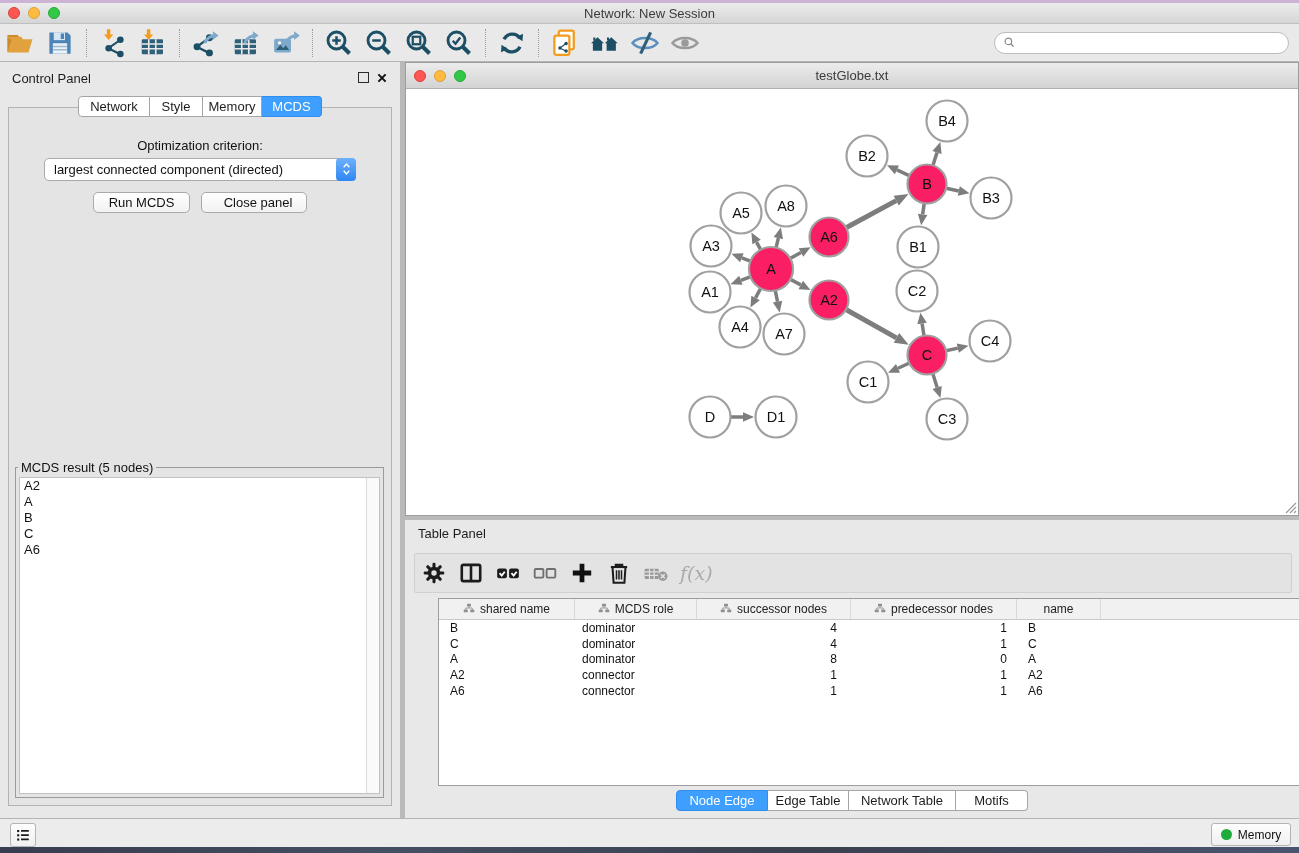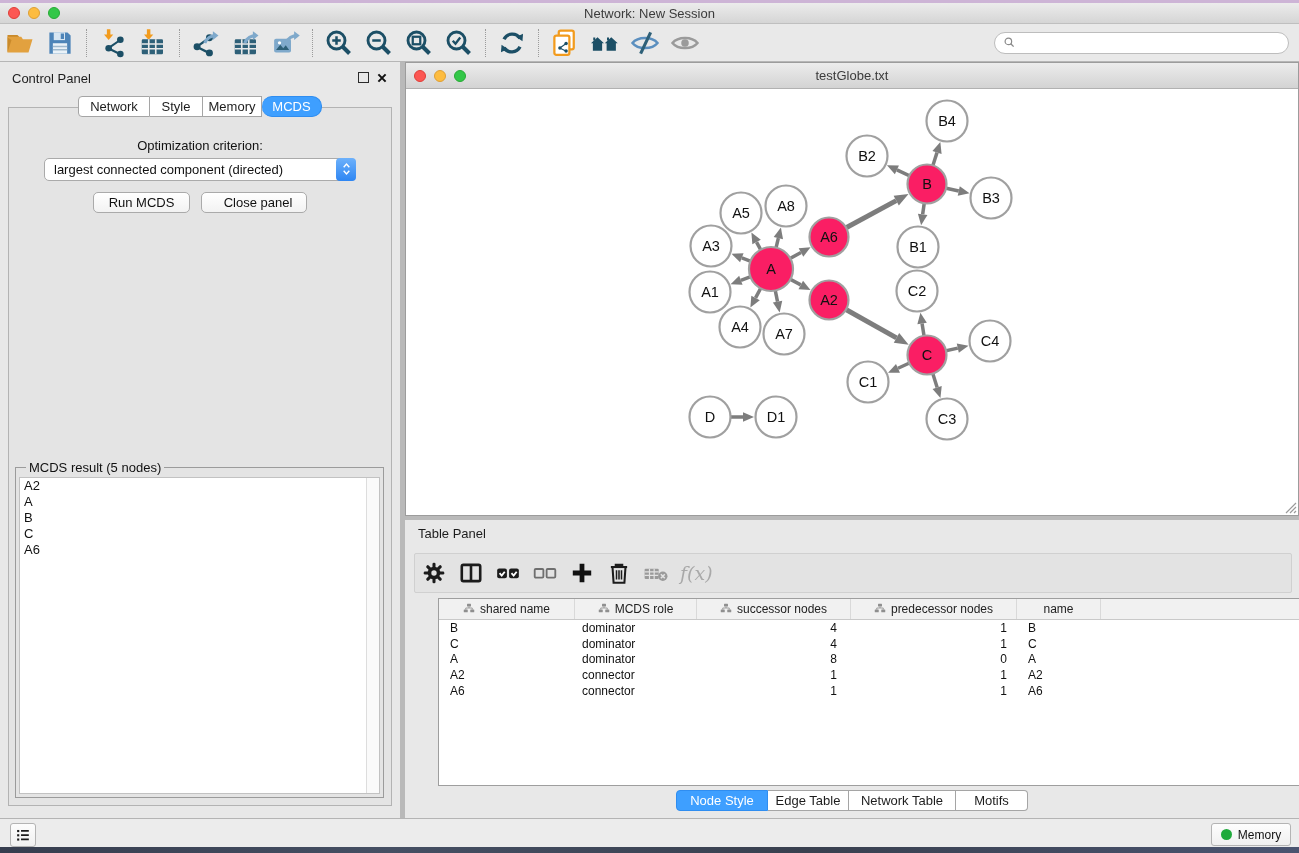--- a/index.html
+++ b/index.html
@@ -44,21 +44,21 @@
   .dropdown { position:absolute; left:35px; top:50px; width:312px; height:23px; background:#fff;
               border:1px solid #aaa; border-radius:5px; display:flex; align-items:center; }
   .dd-text { font-size:13px; color:#111; padding-left:9px; flex:1; }
   .dd-step { width:20px; height:23px; margin:-1px -1px 0 0; border-radius:4px; background:linear-gradient(#6db1fb,#2e86f3);
              display:flex; flex-direction:column; align-items:center; justify-content:center; gap:2px; }
   .chev { width:7px; height:5px; }
   .btn { position:absolute; height:21px; background:linear-gradient(#ffffff,#f2f2f2); border:1px solid #aaa;
          border-radius:5px; font-size:13px; color:#111; display:flex; align-items:center; justify-content:center; }
   fieldset.result { position:absolute; left:6px; top:352px; width:369px; height:338px;
                     border:1px solid #9b9b9b; }
-  fieldset.result legend { font-size:13px; color:#111; padding:0 3px; margin-left:10px; }
+  fieldset.result legend { font-size:13px; color:#111; padding:0 3px; margin-left:2px; }
   .result-list { position:absolute; left:3px; right:3px; top:2px; bottom:3px; background:#fff;
                  border:1px solid #c2c2c2; overflow:hidden; }
   .result-item { font-size:13px; color:#111; line-height:16px; padding-left:4px; }
   .result-scroll { position:absolute; right:0; top:0; bottom:0; width:13px; background:#fafafa; border-left:1px solid #ddd; }
 
   
   .net-window { left:405px; top:62px; width:894px; height:454px; background:#fdba74; border:1px solid #9c9c9c; }
   .net-titlebar { position:absolute; left:0; top:0; width:100%; height:26px;
                   background:linear-gradient(#ececec,#d3d3d3); border-bottom:1px solid #b1b1b1; display:flex; align-items:center; }
   .net-canvas { position:absolute; left:0; top:26px; width:892px; height:426px; background:#fff; }
@@ -325,21 +325,21 @@
     <span class="panel-close" style="left:376px">
       <svg viewBox="0 0 20 20" width="12" height="12">
           <path d="M4 4l12 12M16 4L4 16" stroke="#111" stroke-width="3.4"></path>
         </svg>
     </span>
   </div>
   <div class="tabs-row" id="cp-tabs" style="left:78px; top:34px;">
       <span class="tab" style="width: 72px;">Network</span>
       <span class="tab" style="width: 53px;">Style</span>
       <span class="tab" style="width: 59px;">Memory</span>
-      <span class="tab active" style="width: 60px; border-radius: 10px;">MCDS</span>
+      <span class="tab active" style="width: 60px;">MCDS</span>
     </div>
   <div class="cp-body">
     <div class="opt-label">Optimization criterion:</div>
     <div class="dropdown">
       <span class="dd-text">largest connected component (directed)</span>
       <span class="dd-step">
         <svg class="chev" viewBox="0 0 10 7">
             <path d="M1 6l4-4.5L9 6" fill="none" stroke="#fff" stroke-width="2"></path>
           </svg>
         <svg class="chev" viewBox="0 0 10 7">
@@ -677,21 +677,21 @@
           <div class="td" style="width: 122px; text-align: left; padding-left: 7px;">connector</div>
           <div class="td" style="width: 154px; text-align: right; padding-right: 14px;">1</div>
           <div class="td" style="width: 166px; text-align: right; padding-right: 10px;">1</div>
           <div class="td" style="width: 84px; text-align: left; padding-left: 11px;">A6</div>
         </div>
       </div>
     <div class="tbl-scroll"></div>
   </div>
   <div class="bottom-tabs">
       <div class="tabs-row" id="table-tabs" style="position:static;">
-        <span class="tab active" style="width: 92px;">Node Style</span>
+        <span class="tab active" style="width: 92px;">Node Edge</span>
         <span class="tab" style="width: 81px;">Edge Table</span>
         <span class="tab" style="width: 107px;">Network Table</span>
         <span class="tab" style="width: 72px;">Motifs</span>
       </div>
     </div>
 </div>
 
 <div class="abs status-bar">
   <span class="sq-btn" style="left:10px; top:4px; width:26px; height:24px;">
     <svg viewBox="0 0 24 24" width="17" height="17">

